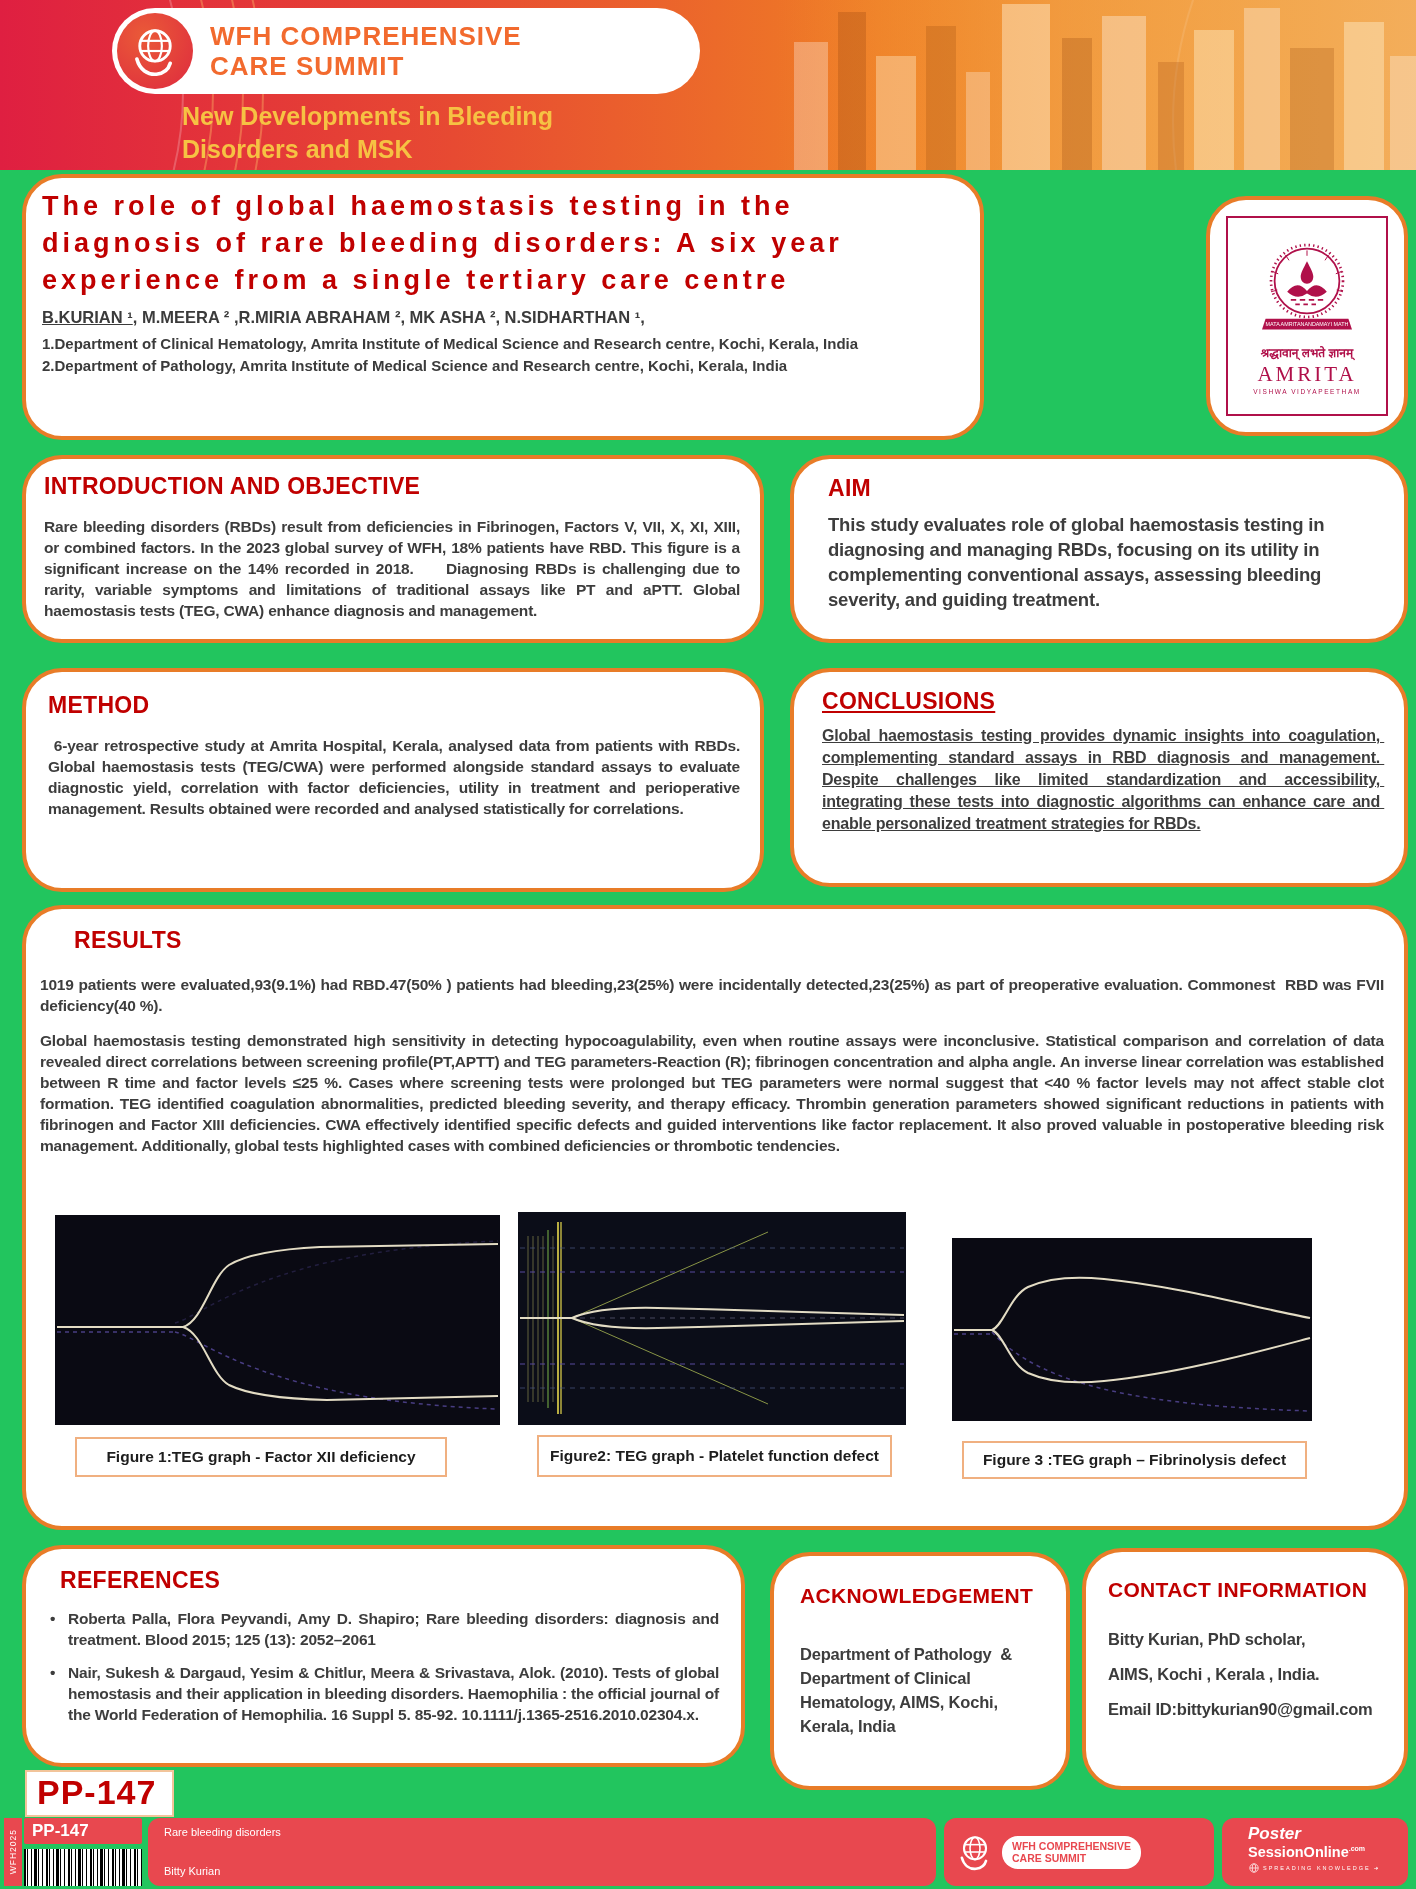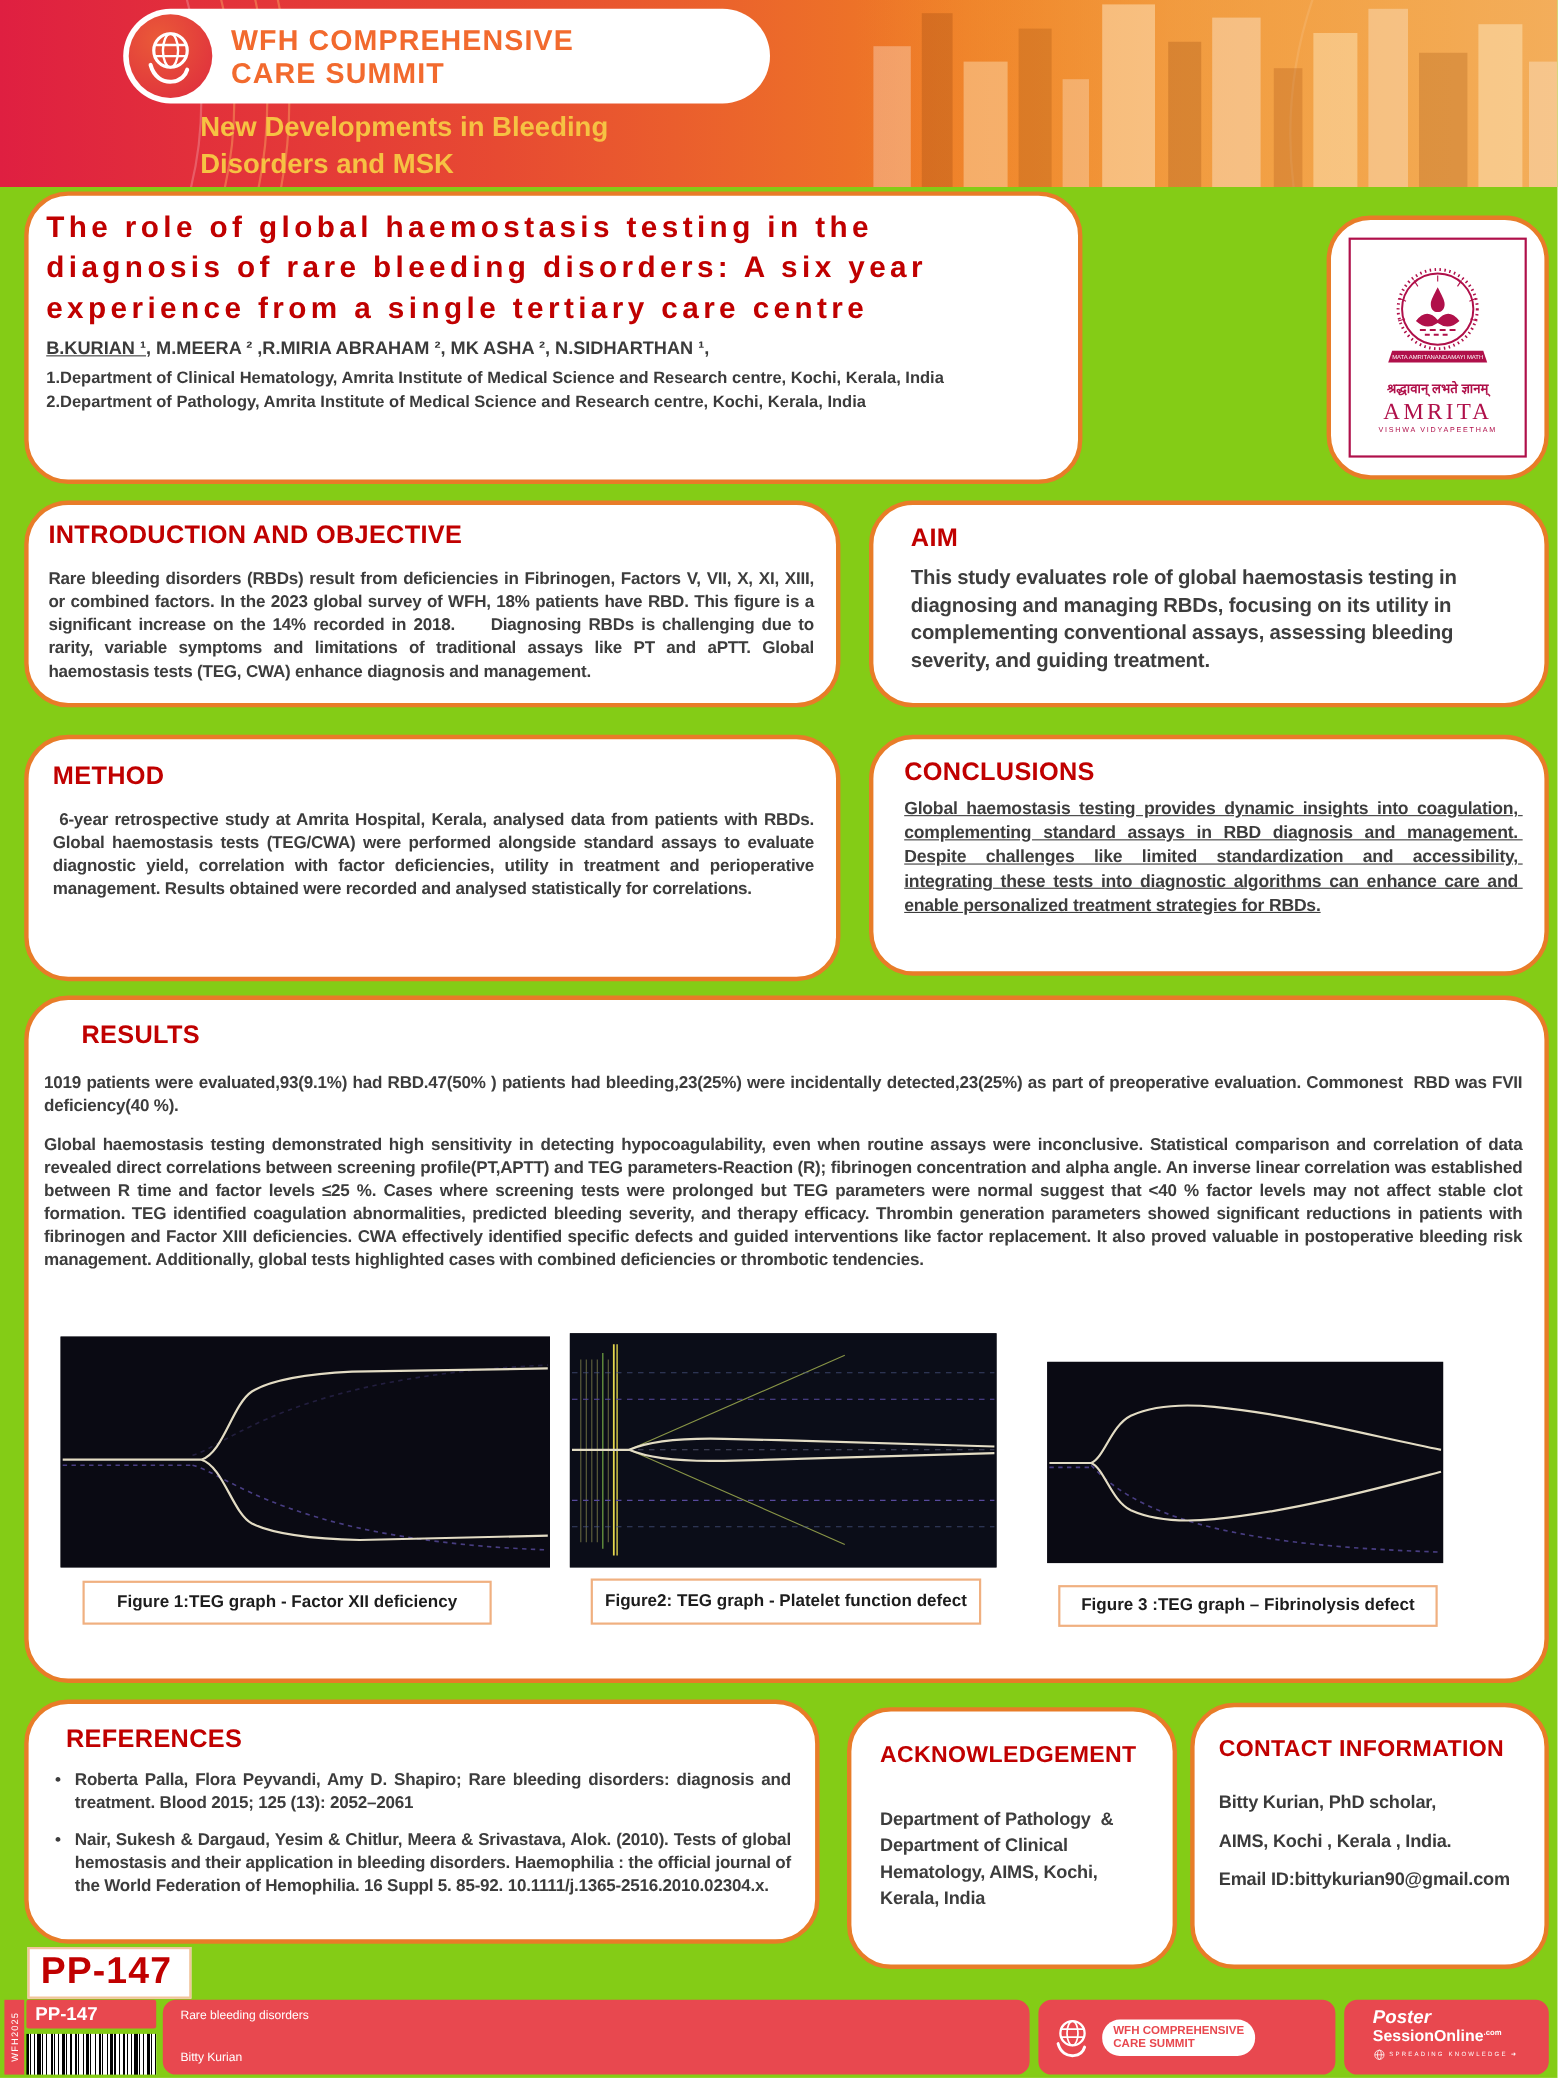--- a/index.html
+++ b/index.html
@@ -1,16 +1,16 @@
 <!DOCTYPE html>
 <html><head>
 <meta charset="utf-8">
 <style>
   html,body{margin:0;padding:0;background:#fff;}
-  .poster{position:relative;width:1416px;height:1889px;background:#84cc16;overflow:hidden;
+  .poster{position:relative;width:1416px;height:1889px;background:#22c55e;overflow:hidden;
           font-family:"Liberation Sans",sans-serif;color:#3d3d3d;}
 
   
   .header{position:absolute;left:0;top:0;width:1416px;height:170px;overflow:hidden;
           background:linear-gradient(90deg,#df1f41 0%,#e74a32 32%,#ef7e25 62%,#f5a021 100%);}
   .arc{position:absolute;border-radius:50%;border:2px solid rgba(255,205,110,.35);}
   .arc.a1{left:-560px;top:-320px;width:820px;height:820px;}
   .arc.a2{left:-540px;top:-300px;width:780px;height:780px;}
   .arc.a3{left:-510px;top:-270px;width:720px;height:720px;}
   .arc.a4{left:-480px;top:-240px;width:660px;height:660px;border-color:rgba(255,255,255,.22);}
@@ -44,21 +44,21 @@
 
   
   .intro-box{left:22px;top:455px;width:742px;height:188px;padding:14px 20px 0 18px;}
   .intro-box .sec-heading{margin-bottom:16px;}
   .aim-box{left:790px;top:455px;width:618px;height:188px;padding:16px 26px 0 34px;}
   .aim-box .sec-heading{margin-bottom:10px;}
   .aim-body{font-size:18.5px;line-height:25px;}
   .method-box{left:22px;top:668px;width:742px;height:224px;padding:20px 20px 0 22px;}
   .method-box .sec-heading{margin-bottom:16px;}
   .concl-box{left:790px;top:668px;width:618px;height:219px;padding:16px 24px 0 28px;}
-  .concl-box .sec-heading{margin-bottom:10px;}
+  .concl-box .sec-heading{margin-bottom:10px;text-decoration:underline;}
   .concl-body{font-size:16px;line-height:22px;text-decoration:underline;}
 
   
   .results-box{left:22px;top:905px;width:1386px;height:625px;}
   .results-heading{margin:18px 0 20px 48px;}
   .results-para{margin:0 20px 14px 14px;}
   .fig{position:absolute;background:#0a0a13;}
   .fig svg{display:block;width:100%;height:100%;}
   .fig1{left:55px;top:1215px;width:445px;height:210px;}
   .fig2{left:518px;top:1212px;width:388px;height:213px;}

